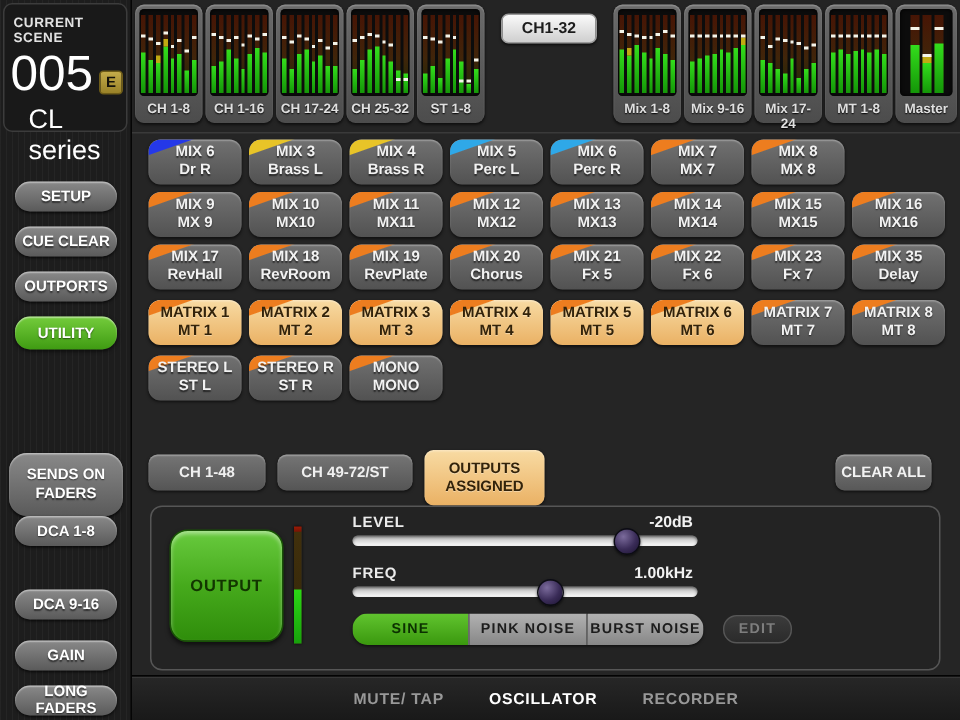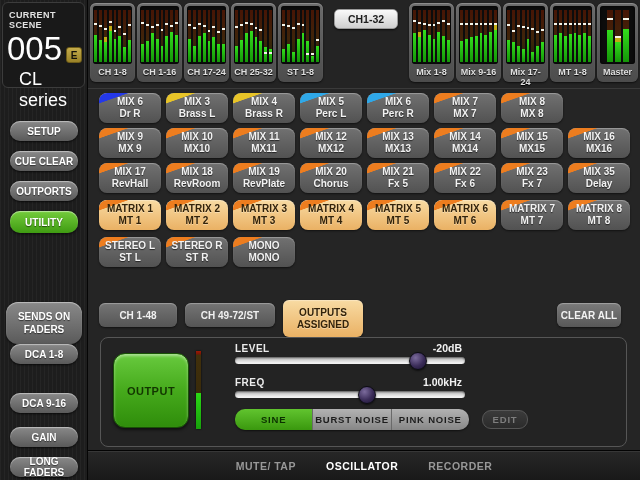--- a/index.html
+++ b/index.html
@@ -709,22 +709,22 @@
       </div>
 
       <div class="osc-row-label" style="top:39px;">FREQ</div>
       <div class="osc-value" style="top:38px;">1.00kHz</div>
       <div class="slider-track" style="top:53px;">
         <div class="slider-handle" id="freq-handle" style="left: calc(57% - 8px);"></div>
       </div>
 
       <div id="osc-seg">
           <div class="seg-btn seg-active">SINE</div>
+          <div class="seg-btn">PINK NOISE</div>
           <div class="seg-btn">BURST NOISE</div>
-          <div class="seg-btn">PINK NOISE</div>
         </div>
       <div id="osc-edit-btn">EDIT</div>
     </div>
   </div>
 
   <div id="bottom-bar">
       <div class="b-tab">MUTE/ TAP</div>
       <div class="b-tab b-active">OSCILLATOR</div>
       <div class="b-tab">RECORDER</div>
     </div>

